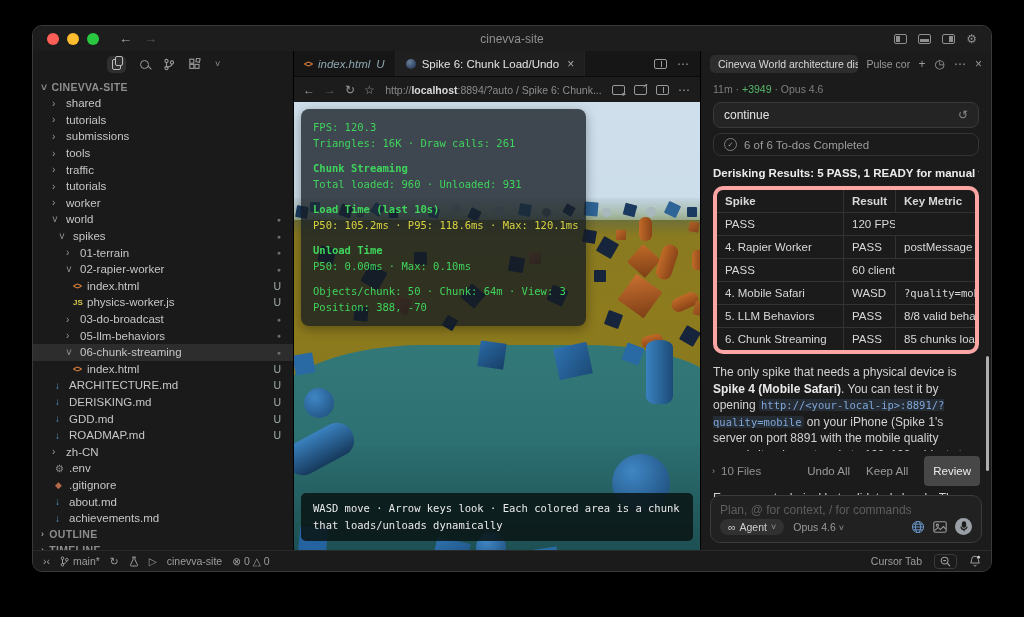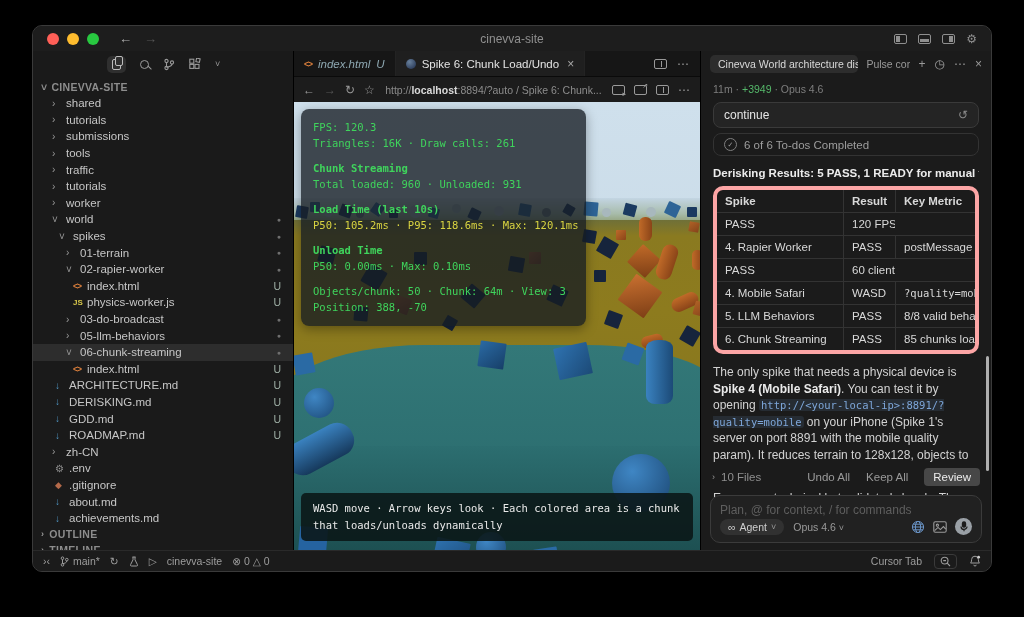--- a/index.html
+++ b/index.html
@@ -106,21 +106,21 @@
   .dtc:first-child{border-left:0;}
   .mono{font-family:"DejaVu Sans Mono",monospace;font-size:10.5px;}
   .para{font-size:12px;line-height:16.5px;color:#d2d2d2;margin-top:10px;}
   .b{font-weight:bold;color:#eaeaea;}
   .code{font-family:"DejaVu Sans Mono",monospace;font-size:10.5px;color:#7da6d9;background:#262c33;border-radius:3px;padding:0 2px;}
   .chat-scroll{position:absolute;right:2px;top:305px;width:3px;height:115px;background:#d4d4d4;border-radius:2px;opacity:.8;}
   .filesbar{position:absolute;left:9px;right:9px;bottom:59px;background:#1b1b1b;display:flex;align-items:center;
     font-size:11.5px;color:#8f8f8f;padding:5px 2px;gap:6px;}
   .fb-spacer{flex:1;}
   .fb-link{color:#9a9a9a;margin-left:10px;}
-  .review{background:#474747;color:#ececec;border-radius:4px;padding:3px 9px;margin-left:10px;}
+  .review{background:#474747;color:#ececec;border-radius:4px;padding:9px 9px;margin-left:10px;}
   .inputbox{position:absolute;left:9px;right:9px;bottom:7px;height:48px;border:1px solid #3b3b3b;border-radius:10px;
     background:#212121;padding:7px 9px;box-sizing:border-box;display:flex;flex-direction:column;justify-content:space-between;}
   .ph{font-size:12px;color:#5e5e5e;white-space:nowrap;overflow:hidden;}
   .controls{display:flex;align-items:center;gap:9px;}
   .agent-pill{background:#313131;border-radius:9px;padding:2px 8px;font-size:10.5px;color:#cfcfcf;display:flex;gap:4px;align-items:center;}
   .model-sel{font-size:10.5px;color:#9a9a9a;}
   .ctr-icons{margin-left:auto;display:flex;align-items:center;gap:8px;}
   .mic-circle{width:17px;height:17px;border-radius:50%;background:#9aa0a6;display:flex;align-items:center;justify-content:center;}
   
   .statusbar{flex:0 0 20px;display:flex;align-items:center;background:#1b1b1b;border-top:1px solid #2a2a2a;

